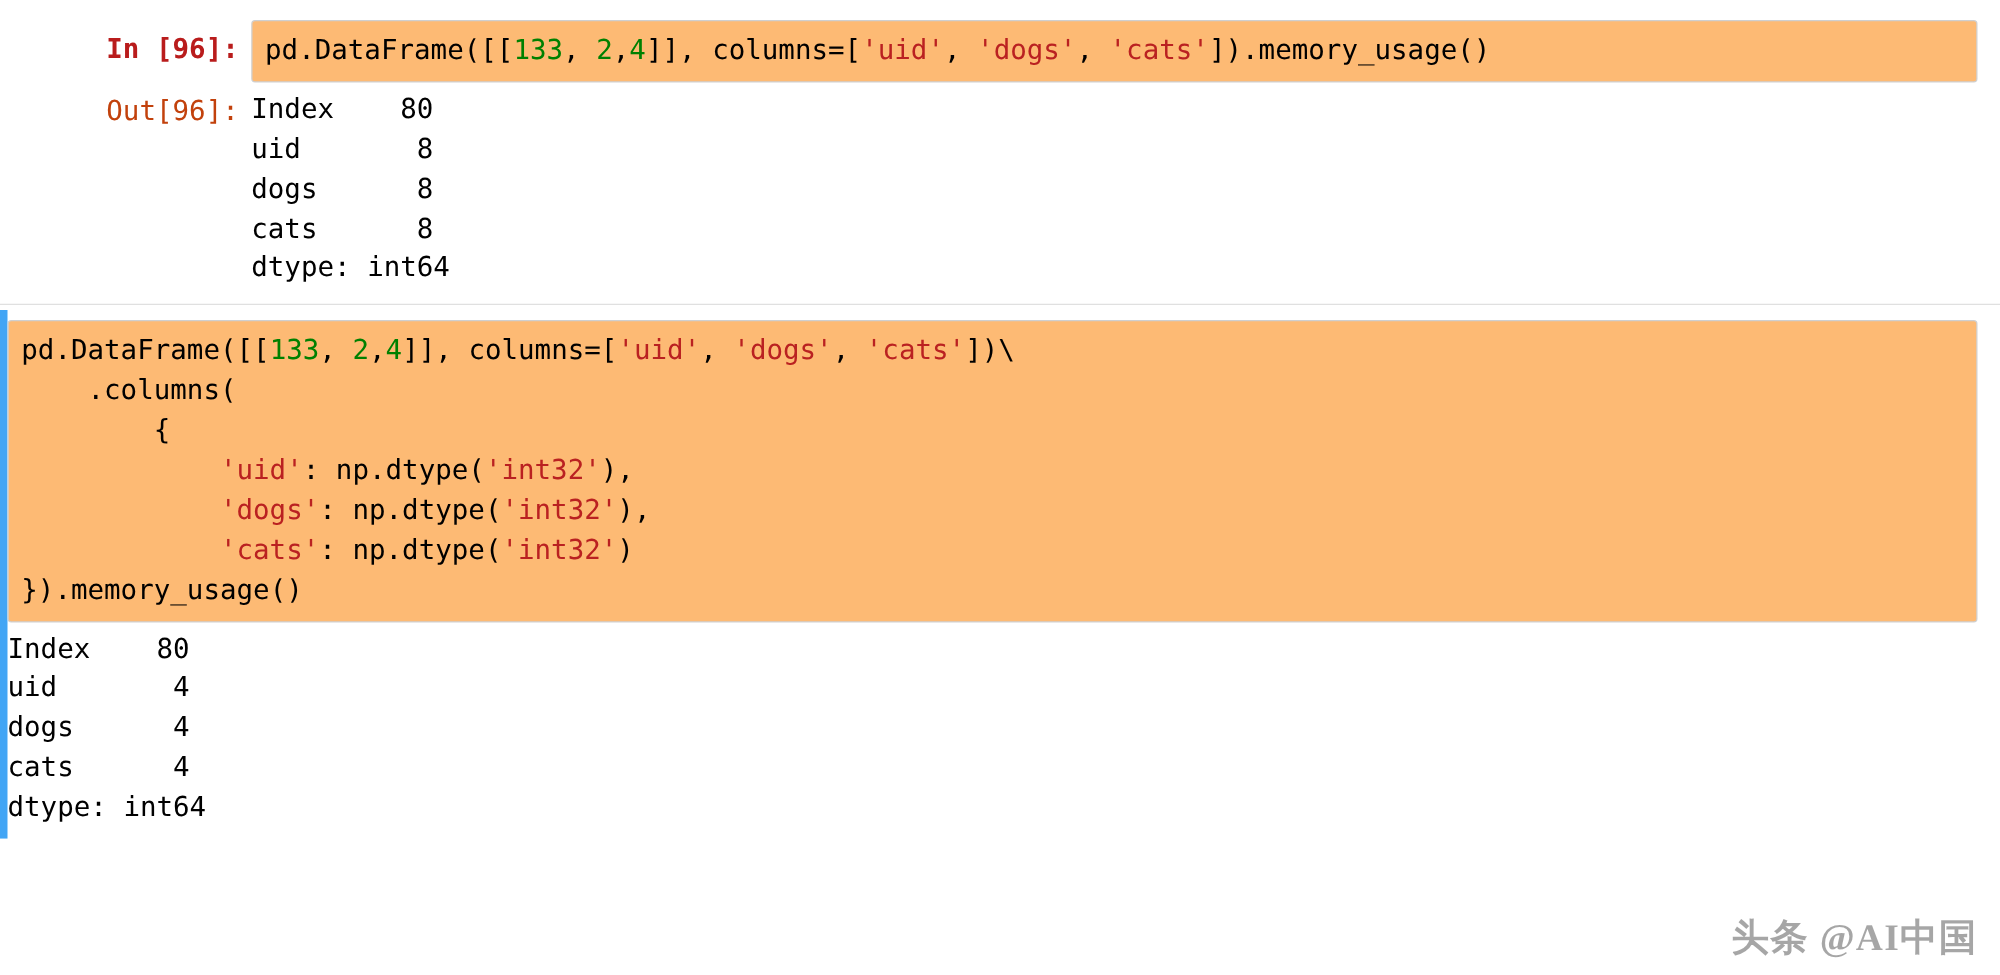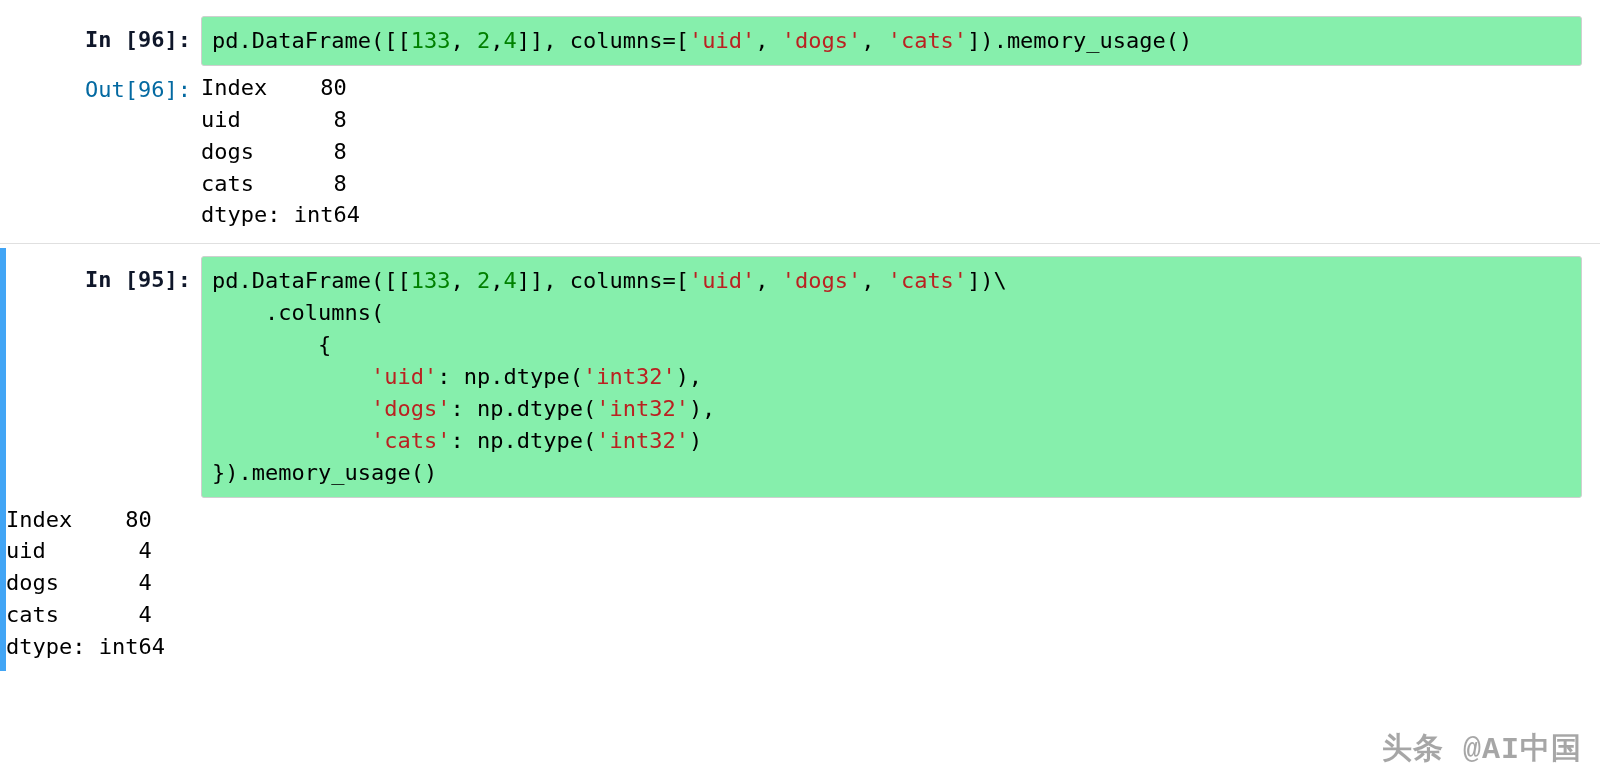--- a/index.html
+++ b/index.html
@@ -33,28 +33,28 @@
     align-items: flex-start;
   }
   .prompt {
     width: 195px;
     flex: 0 0 195px;
     text-align: right;
     padding: 8px 10px 8px 0;
     font-family: inherit;
     user-select: none;
   }
-  .prompt.in-prompt { color: #0f172a; font-weight: 600; }
-  .prompt.out-prompt { color: #0369a1; font-weight: 500; }
+  .prompt.in-prompt { color: #b91c1c; font-weight: 600; }
+  .prompt.out-prompt { color: #c2410c; font-weight: 500; }
   .code-area {
     flex: 1 1 auto;
     margin-right: 18px;
   }
   .input-box {
-    background: #86efac;
+    background: #fdba74;
     border: 1px solid #cfcfcf;
     border-radius: 3px;
     padding: 8px 10px;
   }
   pre {
     font-family: inherit;
     white-space: pre;
     margin: 0;
     line-height: 1.45;
   }
@@ -66,21 +66,21 @@
   .code-token-punc { color: #000; }
   .code-token-eq { color: #000; }
   .code-token-name { color: #000; }
   .out-text {
     padding: 6px 0 0 0;
   }
   .watermark {
     position: fixed;
     right: 18px;
     bottom: 8px;
-    font-family: Liberation Mono, monospace;
+    font-family: Liberation Serif, serif;
     color: rgba(0,0,0,0.35);
     font-size: 30px;
     font-weight: 600;
     letter-spacing: 1px;
     text-shadow: 0 0 2px rgba(255,255,255,0.6);
     user-select: none;
   }
 </style>
 </head>
 <body>
@@ -105,21 +105,20 @@
 cats      8
 dtype: int64</pre>
       </div>
     </div>
   </div>
 
   <div class="cell-divider"></div>
 
   <div class="cell selected">
     <div class="row">
-      <div class="prompt in-prompt">In [95]:</div>
       <div class="code-area">
         <div class="input-box">
           <pre><span class="code-token-name">pd</span><span class="code-token-punc">.</span><span class="code-token-call">DataFrame</span><span class="code-token-paren">([[</span><span class="code-token-num">133</span><span class="code-token-punc">, </span><span class="code-token-num">2</span><span class="code-token-punc">,</span><span class="code-token-num">4</span><span class="code-token-punc">]], </span><span class="code-token-name">columns</span><span class="code-token-eq">=</span><span class="code-token-paren">[</span><span class="code-token-str">'uid'</span><span class="code-token-punc">, </span><span class="code-token-str">'dogs'</span><span class="code-token-punc">, </span><span class="code-token-str">'cats'</span><span class="code-token-paren">])\</span><span class="code-token-plain">
     </span><span class="code-token-punc">.</span><span class="code-token-call">columns</span><span class="code-token-paren">(</span><span class="code-token-plain">
         {</span><span class="code-token-plain">
             </span><span class="code-token-str">'uid'</span><span class="code-token-name">: np</span><span class="code-token-punc">.</span><span class="code-token-call">dtype</span><span class="code-token-paren">(</span><span class="code-token-str">'int32'</span><span class="code-token-punc">),</span><span class="code-token-plain">
             </span><span class="code-token-str">'dogs'</span><span class="code-token-name">: np</span><span class="code-token-punc">.</span><span class="code-token-call">dtype</span><span class="code-token-paren">(</span><span class="code-token-str">'int32'</span><span class="code-token-punc">),</span><span class="code-token-plain">
             </span><span class="code-token-str">'cats'</span><span class="code-token-name">: np</span><span class="code-token-punc">.</span><span class="code-token-call">dtype</span><span class="code-token-paren">(</span><span class="code-token-str">'int32'</span><span class="code-token-punc">)</span><span class="code-token-plain">
 })</span><span class="code-token-punc">.</span><span class="code-token-call">memory_usage</span><span class="code-token-paren">()</span></pre>
         </div>

